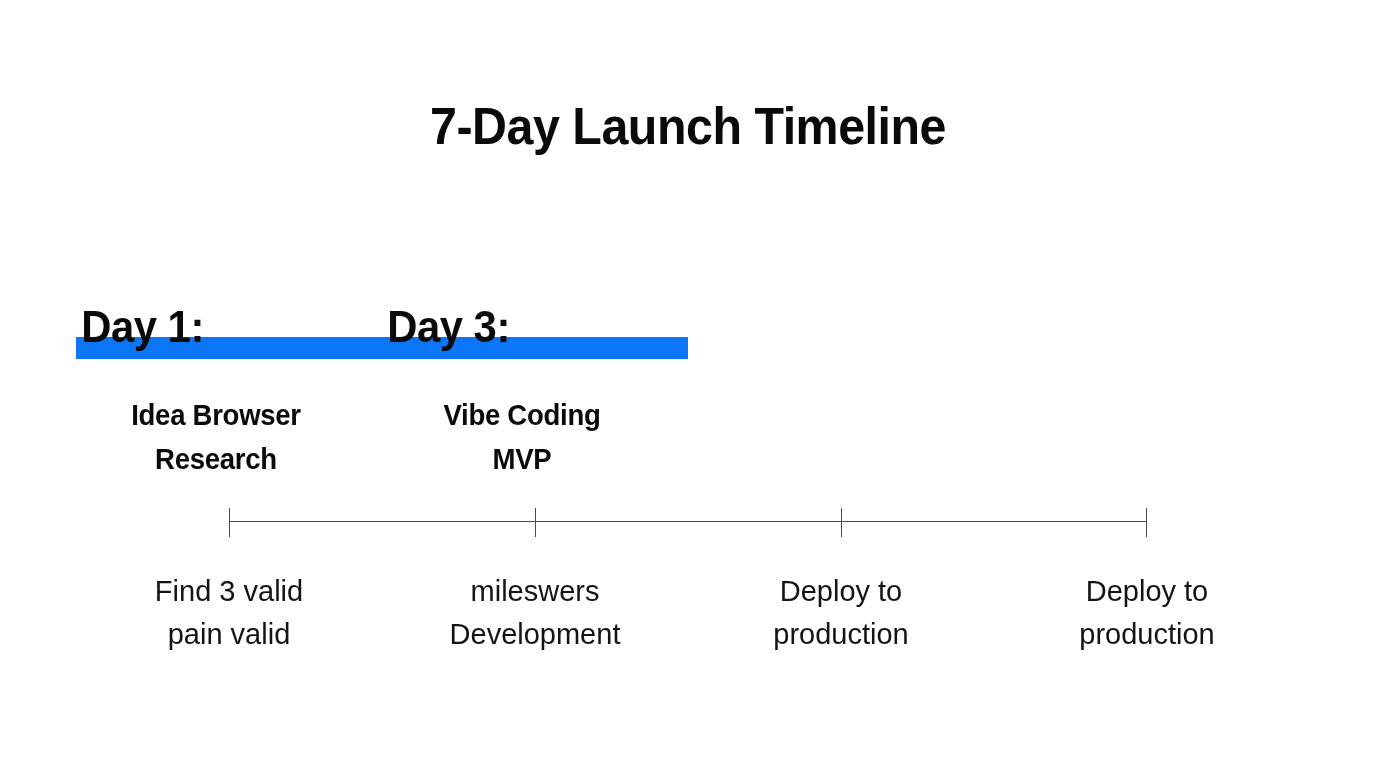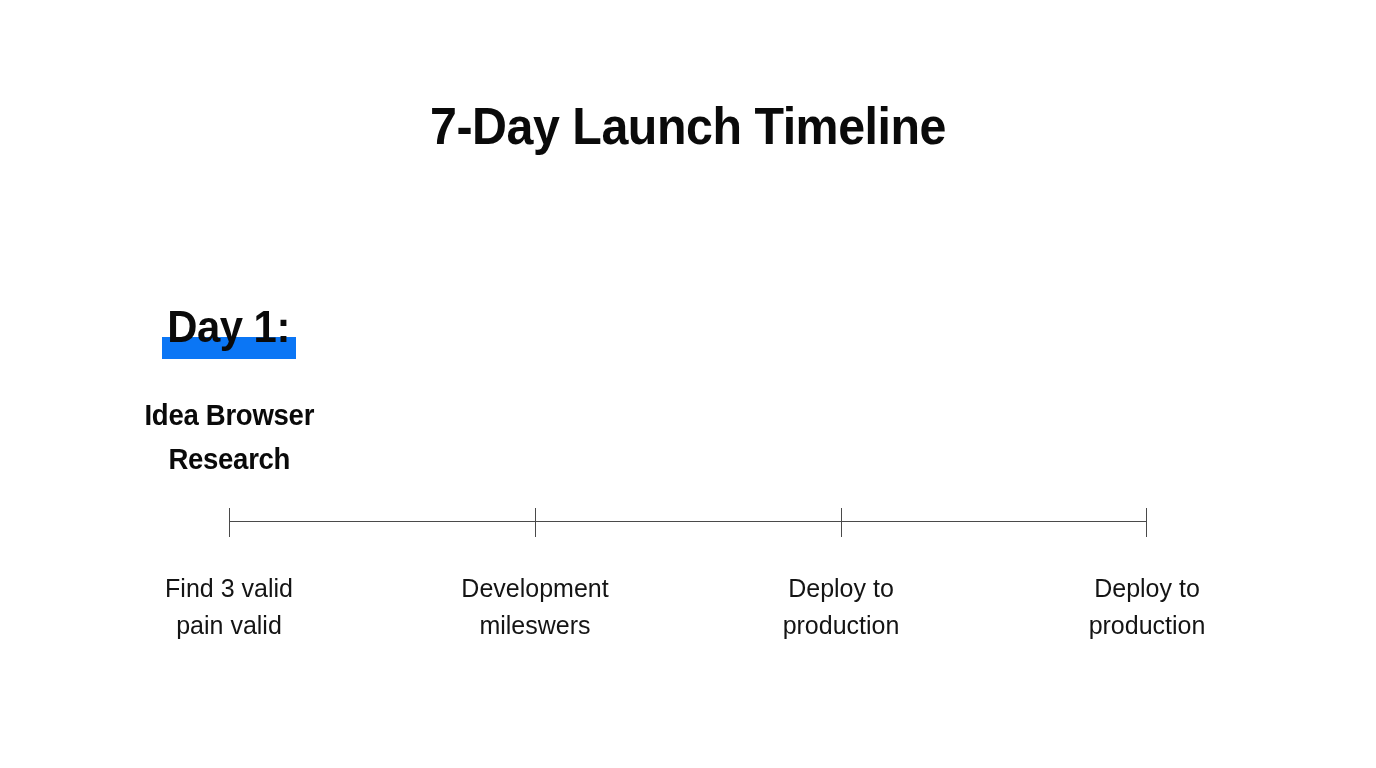--- a/index.html
+++ b/index.html
@@ -42,21 +42,20 @@
     position: absolute;
     top: 296px;
     left: 76px;
     width: 1224px;
     display: flex;
   }
   .column {
     width: 306px;
     display: flex;
     flex-direction: column;
-    align-items: center;
   }
 
   .day-label-wrap {
     position: relative;
     display: inline-block;
     height: 62px;
     line-height: 62px;
   }
   .day-highlight {
     position: absolute;
@@ -117,21 +116,21 @@
     top: 570px;
     left: 76px;
     width: 1224px;
     display: flex;
   }
   .caption-cell {
     width: 306px;
     text-align: center;
   }
   .caption {
-    font-size: 25px;
+    font-size: 29px;
     font-weight: 400;
     line-height: 1.48;
     color: #141414;
     display: inline-block;
     max-width: 270px;
   }
 </style>
 </head>
 <body>
 
@@ -145,20 +144,30 @@
       <div class="day-label-wrap">
         <span class="day-highlight"></span>
         <span class="day-label">Day 1:</span>
       </div>
       <div class="subtitle">
         <div>Idea Browser</div>
         <div>Research</div>
       </div>
     </div>
 
+    <div class="column">
+      <div class="day-label-wrap">
+        <span class="day-highlight"></span>
+        <span class="day-label">Day 3:</span>
+      </div>
+      <div class="subtitle">
+        <div>Vibe Coding</div>
+        <div>MVP</div>
+      </div>
+    </div>
 
 
 
   </div>
 
   <div class="axis">
     <span class="tick" style="left:0px;"></span>
     <span class="tick" style="left:306px;"></span>
     <span class="tick" style="left:612px;"></span>
     <span class="tick" style="left:917px;"></span>
@@ -166,22 +175,22 @@
 
   <div class="captions">
     <div class="caption-cell">
       <div class="caption">
         <div>Find 3 valid</div>
         <div>pain valid</div>
       </div>
     </div>
     <div class="caption-cell">
       <div class="caption">
+        <div>mileswers</div>
         <div>Development</div>
-        <div>mileswers</div>
       </div>
     </div>
     <div class="caption-cell">
       <div class="caption">
         <div>Deploy to</div>
         <div>production</div>
       </div>
     </div>
     <div class="caption-cell">
       <div class="caption">

